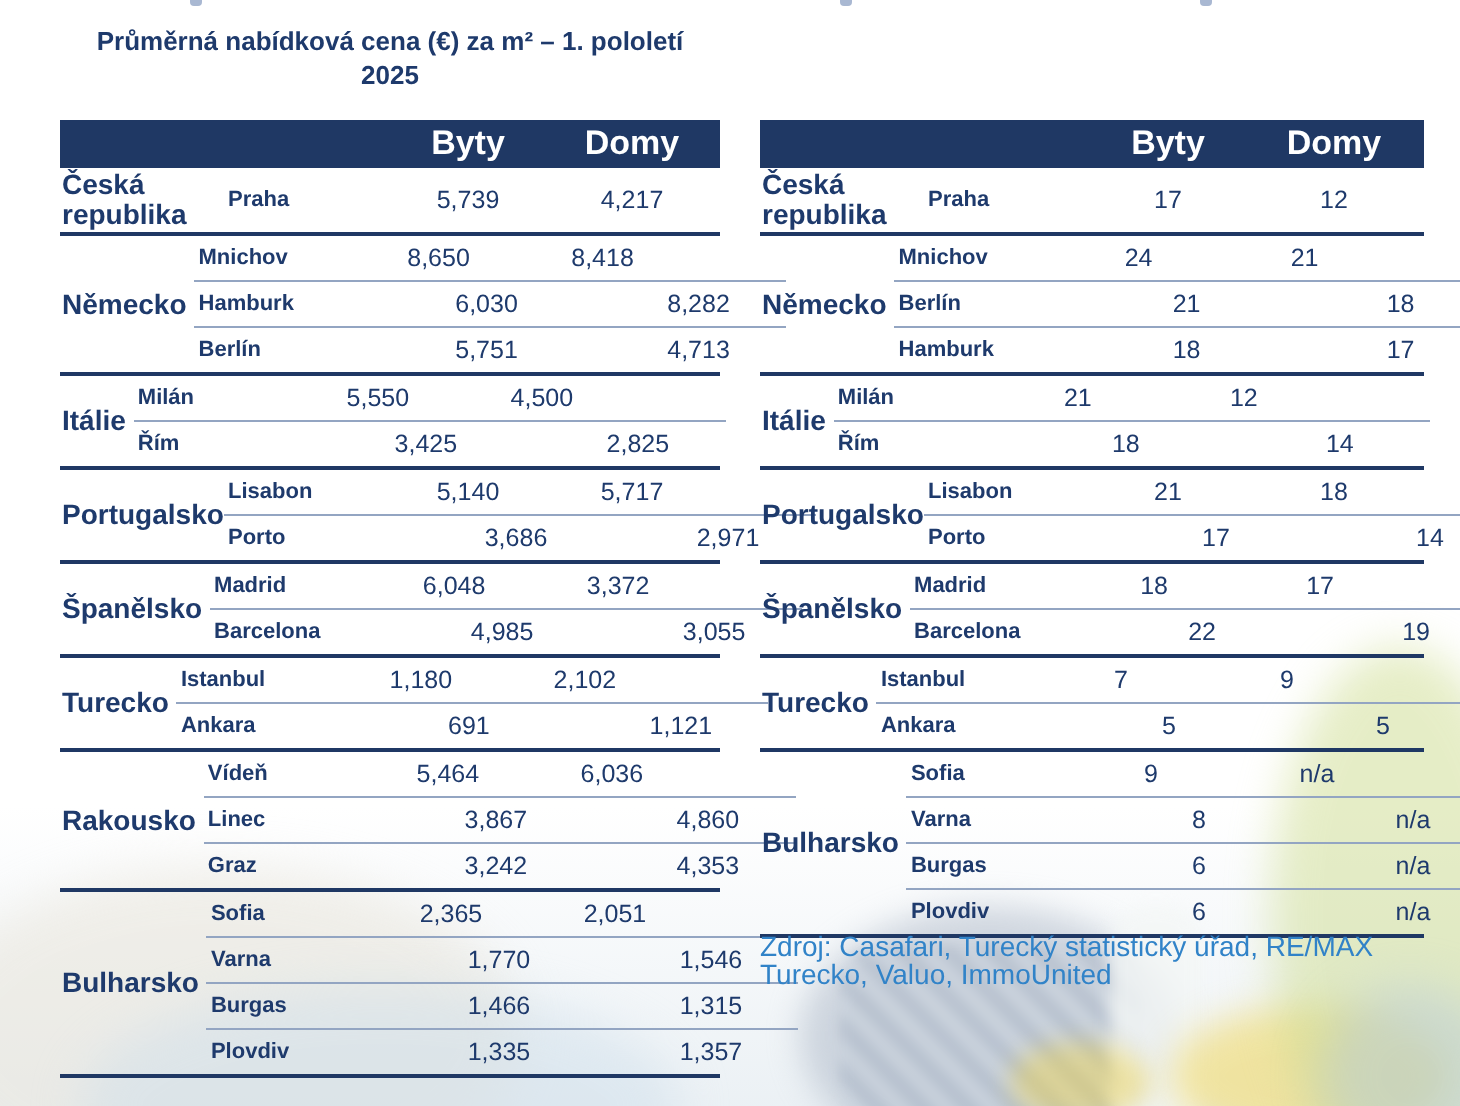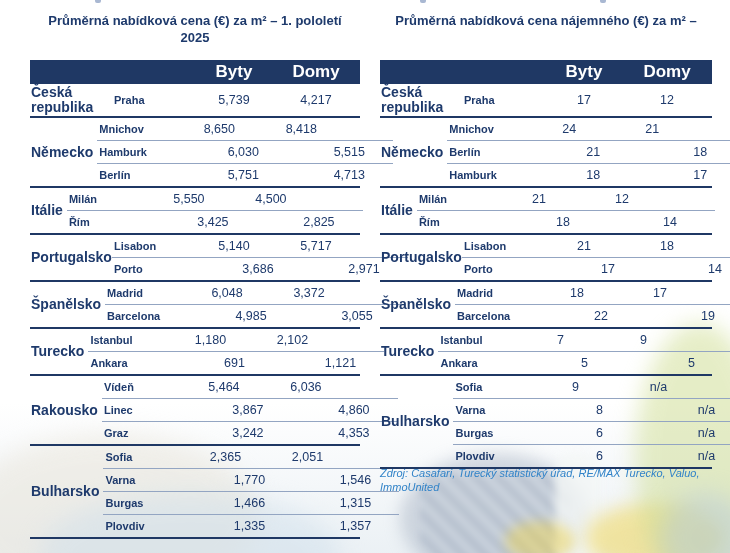--- a/index.html
+++ b/index.html
@@ -59,21 +59,21 @@
     display:grid; grid-template-columns:var(--c2) var(--c3) var(--c4);
     min-height:22px; flex:1; align-items:center;
   }
   .city-row + .city-row { border-top:1px solid #93a5c2;gap:24px; }
   .cell.city  { font-size:11px; font-weight:bold; color:#1e3a6c; padding-left:2px; }
   .cell.value { font-size:12.5px; color:#1e3a6c; text-align:center; }
 
   
   .source-note {
     position:absolute; left:380px; top:466px; width:332px;
-    font-size:11px; line-height:14px; color:#3183c8;font-style:italic;
+    font-size:14px; line-height:14px; color:#3183c8;
   }
 </style>
 </head>
 <body>
 
 <div class="bg-photo">
   <div class="bg-fade"></div>
   <div class="blob blob-beige-left"></div>
   <div class="blob blob-blue-left"></div>
   <div class="blob blob-basket"></div>
@@ -114,21 +114,21 @@
         <div class="country-cell">Německo</div>
         <div class="group-rows">
           <div class="city-row">
             <div class="cell city">Mnichov</div>
             <div class="cell value">8,650</div>
             <div class="cell value">8,418</div>
           </div>
           <div class="city-row">
             <div class="cell city">Hamburk</div>
             <div class="cell value">6,030</div>
-            <div class="cell value">5,515</div>
+            <div class="cell value">8,282</div>
           </div>
           <div class="city-row">
             <div class="cell city">Berlín</div>
             <div class="cell value">5,751</div>
             <div class="cell value">4,713</div>
           </div>
         </div>
       </div>
       <div class="group">
         <div class="country-cell">Itálie</div>
@@ -233,21 +233,20 @@
             <div class="cell value">1,335</div>
             <div class="cell value">1,357</div>
           </div>
         </div>
       </div>
     </div>
 </div>
 
 <div class="price-table" id="table-rent">
   <div class="table-title">
-    <div class="title-line">Průměrná nabídková cena nájemného (€) za m² –</div>
   </div>
   <div class="table-header">
     <div class="hspacer"></div>
     <div class="hcell">Byty</div>
     <div class="hcell">Domy</div>
   </div>
   <div class="table-body">
       <div class="group">
         <div class="country-cell">Česká republika</div>
         <div class="group-rows">

